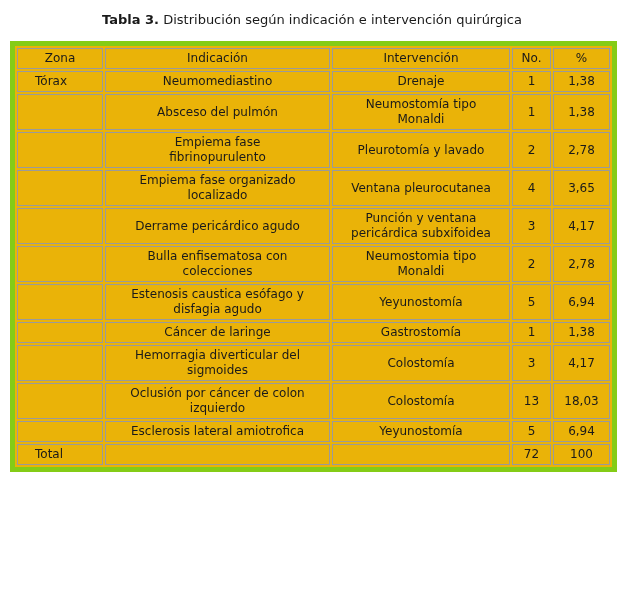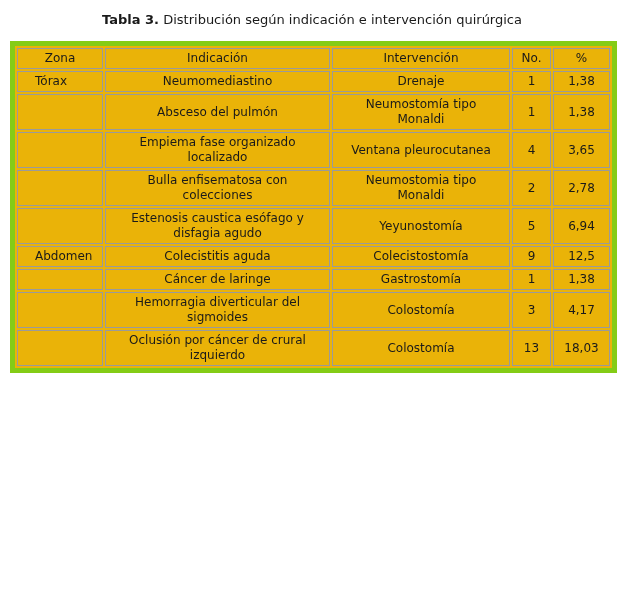--- a/index.html
+++ b/index.html
@@ -82,67 +82,90 @@
       <tr>
         <td class="zona-cell"></td>
         <td>Absceso del pulmón</td>
         <td>Neumostomía tipo
 Monaldi</td>
         <td>1</td>
         <td>1,38</td>
       </tr>
       <tr>
         <td class="zona-cell"></td>
+        <td>Empiema fase
+fibrinopurulento</td>
+        <td>Pleurotomía y  lavado</td>
+        <td>2</td>
+        <td>2,78</td>
+      </tr>
+      <tr>
+        <td class="zona-cell"></td>
         <td>Empiema fase organizado
 localizado</td>
         <td>Ventana pleurocutanea</td>
         <td>4</td>
         <td>3,65</td>
+      </tr>
+      <tr>
+        <td class="zona-cell"></td>
+        <td>Derrame pericárdico agudo</td>
+        <td>Punción y ventana
+pericárdica subxifoidea</td>
+        <td>3</td>
+        <td>4,17</td>
       </tr>
       <tr>
         <td class="zona-cell"></td>
         <td>Bulla enfisematosa con
 colecciones</td>
         <td>Neumostomia tipo
 Monaldi</td>
         <td>2</td>
         <td>2,78</td>
       </tr>
       <tr>
         <td class="zona-cell"></td>
         <td>Estenosis caustica esófago y
 disfagia agudo</td>
         <td>Yeyunostomía</td>
         <td>5</td>
         <td>6,94</td>
       </tr>
       <tr>
-        <td class="zona-cell">Abdomen</td>
-        <td>Colecistitis aguda</td>
-        <td>Colecistostomía</td>
-        <td>9</td>
-        <td>12,5</td>
-      </tr>
-      <tr>
         <td class="zona-cell"></td>
         <td>Cáncer de laringe</td>
         <td>Gastrostomía</td>
         <td>1</td>
         <td>1,38</td>
       </tr>
       <tr>
         <td class="zona-cell"></td>
         <td>Hemorragia diverticular del
 sigmoides</td>
         <td>Colostomía</td>
         <td>3</td>
         <td>4,17</td>
       </tr>
       <tr>
         <td class="zona-cell"></td>
-        <td>Oclusión por cáncer de crural
+        <td>Oclusión por cáncer de colon
 izquierdo</td>
         <td>Colostomía</td>
         <td>13</td>
         <td>18,03</td>
       </tr>
+      <tr>
+        <td class="zona-cell"></td>
+        <td>Esclerosis lateral amiotrofica</td>
+        <td>Yeyunostomía</td>
+        <td>5</td>
+        <td>6,94</td>
+      </tr>
+      <tr>
+        <td class="zona-cell">Total</td>
+        <td></td>
+        <td></td>
+        <td>72</td>
+        <td>100</td>
+      </tr>
     </tbody>
 </table>
 
 </body></html>

